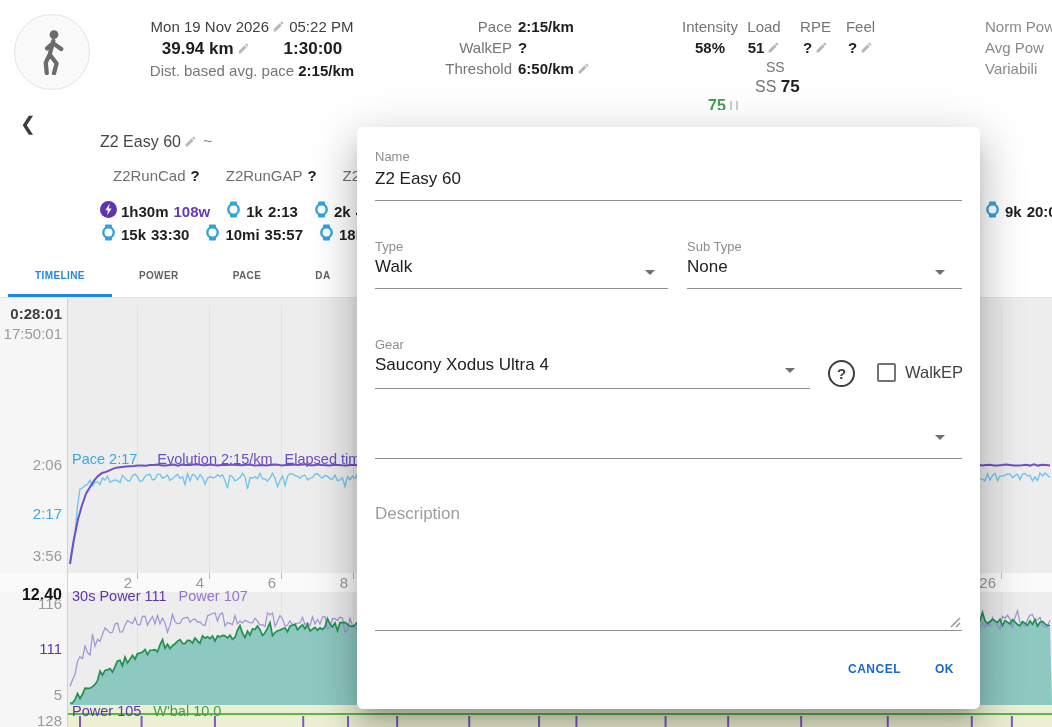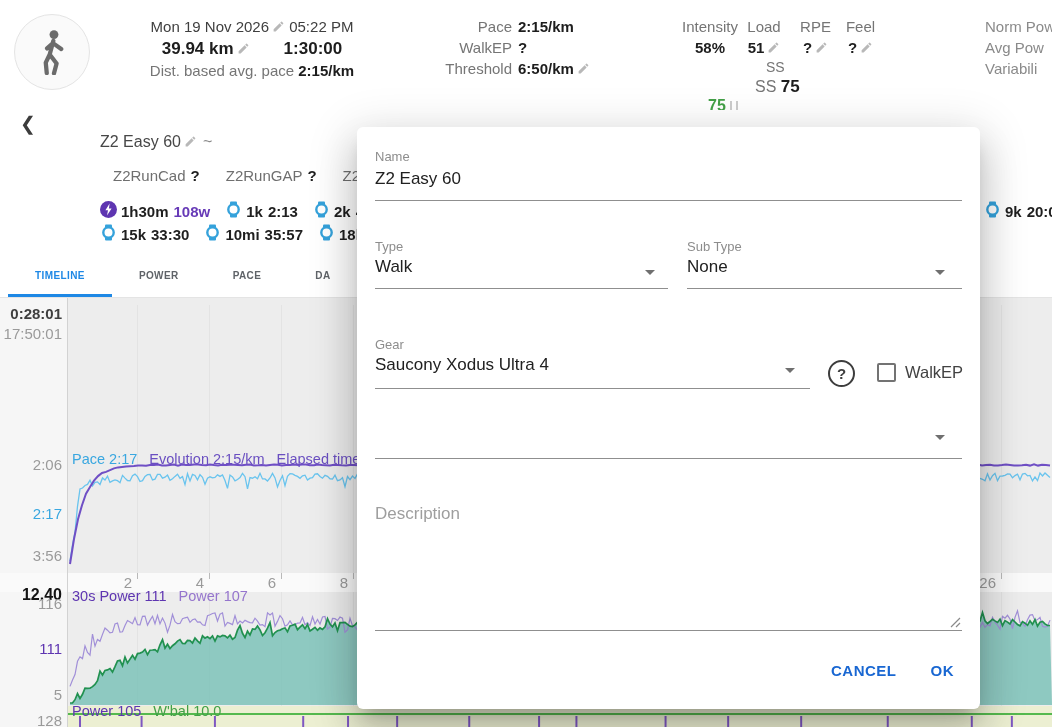--- a/index.html
+++ b/index.html
@@ -66,21 +66,21 @@
   .fline { position:absolute; height:1px; background:#8f8f8f; }
   .sel-arrow { position:absolute; width:0; height:0; border-left:5px solid transparent; border-right:5px solid transparent; border-top:5px solid #6f6f6f; }
   .fld-input { position:absolute; border:none; background:transparent; outline:none; font-family:inherit; font-size:17px; color:#212121; }
   .fld-input::placeholder { color:#9e9e9e; opacity:1; }
   textarea.fld-input { resize:none; line-height:22px; }
   .helpicon { position:absolute; width:27px; height:27px; border:2.2px solid #3d3d3d; border-radius:50%;
               display:flex; align-items:center; justify-content:center; font-size:15px; font-weight:bold; color:#3d3d3d; cursor:pointer; }
   .checkbox { position:absolute; width:19px; height:19px; border:2px solid #737373; border-radius:2px; background:#fff; cursor:pointer; }
   .cb-label { position:absolute; font-size:16.5px; color:#424242; }
   .btnrow { position:absolute; right:16px; top:526px; display:flex; gap:14px; }
-  .dlg-btn { border:none; background:none; font-family:inherit; font-size:15px; font-weight:bold; letter-spacing:.5px; color:#1967d2; padding:9px 10px; cursor:pointer; }
+  .dlg-btn { border:none; background:none; font-family:inherit; font-size:12px; font-weight:bold; letter-spacing:.5px; color:#1967d2; padding:9px 10px; cursor:pointer; }
   .grip { position:absolute; }
   .pencil { display:inline-block; vertical-align:-1px; margin-left:3px; cursor:pointer; }
 </style>
 </head>
 <body>
 
 <div class="page">
 
   <div class="hdr">
     <div class="avatar">
@@ -308,21 +308,21 @@
     <div class="ylab" style="top: 207px; color: rgb(57, 167, 224);">2:17</div>
     <div class="ylab" style="top:249px;">3:56</div>
     <div class="ylab" style="top:288px;color:#141414;font-weight:bold;font-size:16px;">12.40</div>
     <div class="ylab" style="top:297px;">116</div>
     <div class="ylab" style="top: 342px; color: rgb(94, 53, 177);">111</div>
     <div class="ylab" style="top:388px;">5</div>
     <div class="ylab" style="top:414px;">128</div>
 
     <div class="legend" style="left:72px;top:153px;">
       <span style="color: rgb(57, 167, 224);">Pace 2:17</span>
-      <span style="color: rgb(106, 79, 193);">Evolution 2:15/km</span>
+      <span style="color: rgb(106, 79, 193); margin-left: 8px;">Evolution 2:15/km</span>
       <span style="color: rgb(106, 79, 193);">Elapsed time 28</span>
     </div>
     <div class="legend" style="left:72px;top:290px;">
       <span style="color: rgb(94, 53, 177);">30s Power 111</span>
       <span style="color: rgb(149, 117, 205);">Power 107</span>
     </div>
     <div class="legend" style="left:72px;top:405px;">
       <span style="color: rgb(94, 53, 177);">Power 105</span>
       <span style="color: rgb(67, 160, 71);">W'bal 10.0</span>
     </div>

